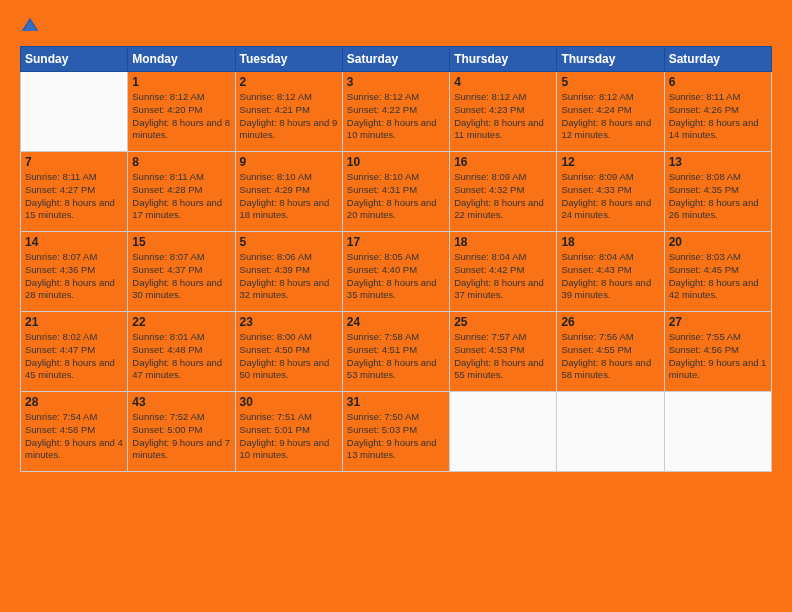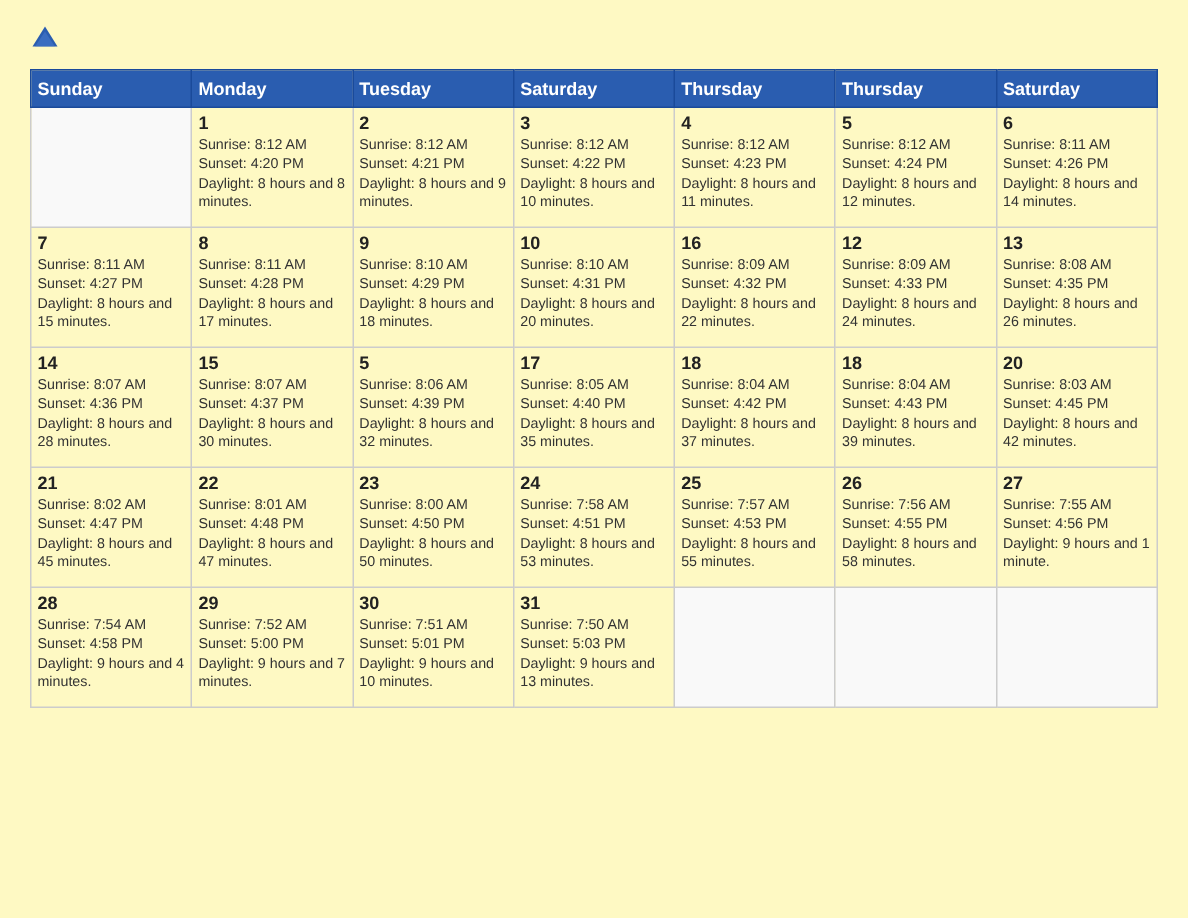--- a/index.html
+++ b/index.html
@@ -6,21 +6,21 @@
     body {
       font-family: Arial, sans-serif;
       background: #fff;
       width: 792px;
       height: 612px;
       overflow: hidden;
     }
     .page {
       width: 792px;
       height: 612px;
-      background: #fef9c3;
+      background: #f97316;
       padding: 16px 20px 12px 20px;
     }
     .header {
       display: flex;
       justify-content: space-between;
       align-items: flex-start;
       margin-bottom: 10px;
     }
     .logo {
       display: flex;
@@ -229,21 +229,21 @@
             <div class="day-number">27</div>
             <div class="day-info">Sunrise: 7:55 AM<br>Sunset: 4:56 PM<br>Daylight: 9 hours and 1 minute.</div>
           </td>
         </tr>
         <tr>
           <td>
             <div class="day-number">28</div>
             <div class="day-info">Sunrise: 7:54 AM<br>Sunset: 4:58 PM<br>Daylight: 9 hours and 4 minutes.</div>
           </td>
           <td>
-            <div class="day-number">29</div>
+            <div class="day-number">43</div>
             <div class="day-info">Sunrise: 7:52 AM<br>Sunset: 5:00 PM<br>Daylight: 9 hours and 7 minutes.</div>
           </td>
           <td>
             <div class="day-number">30</div>
             <div class="day-info">Sunrise: 7:51 AM<br>Sunset: 5:01 PM<br>Daylight: 9 hours and 10 minutes.</div>
           </td>
           <td>
             <div class="day-number">31</div>
             <div class="day-info">Sunrise: 7:50 AM<br>Sunset: 5:03 PM<br>Daylight: 9 hours and 13 minutes.</div>
           </td>

